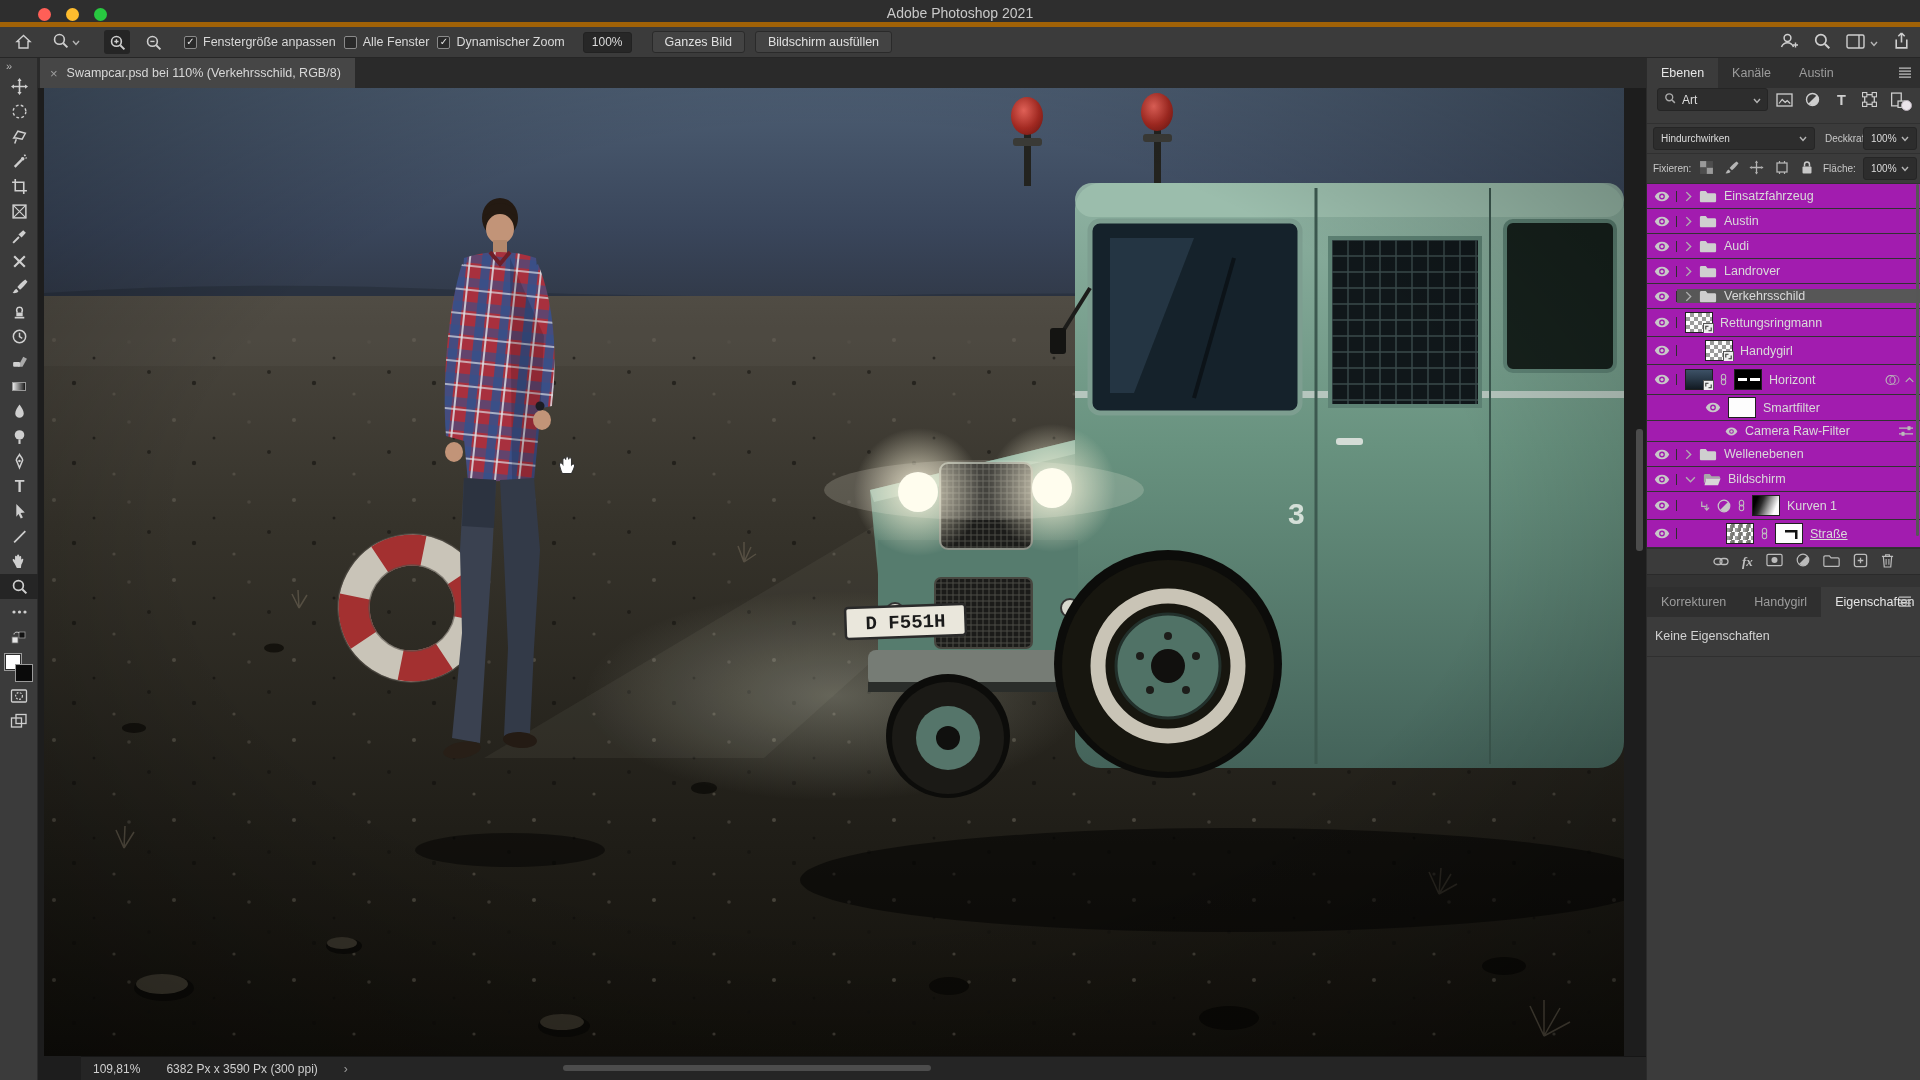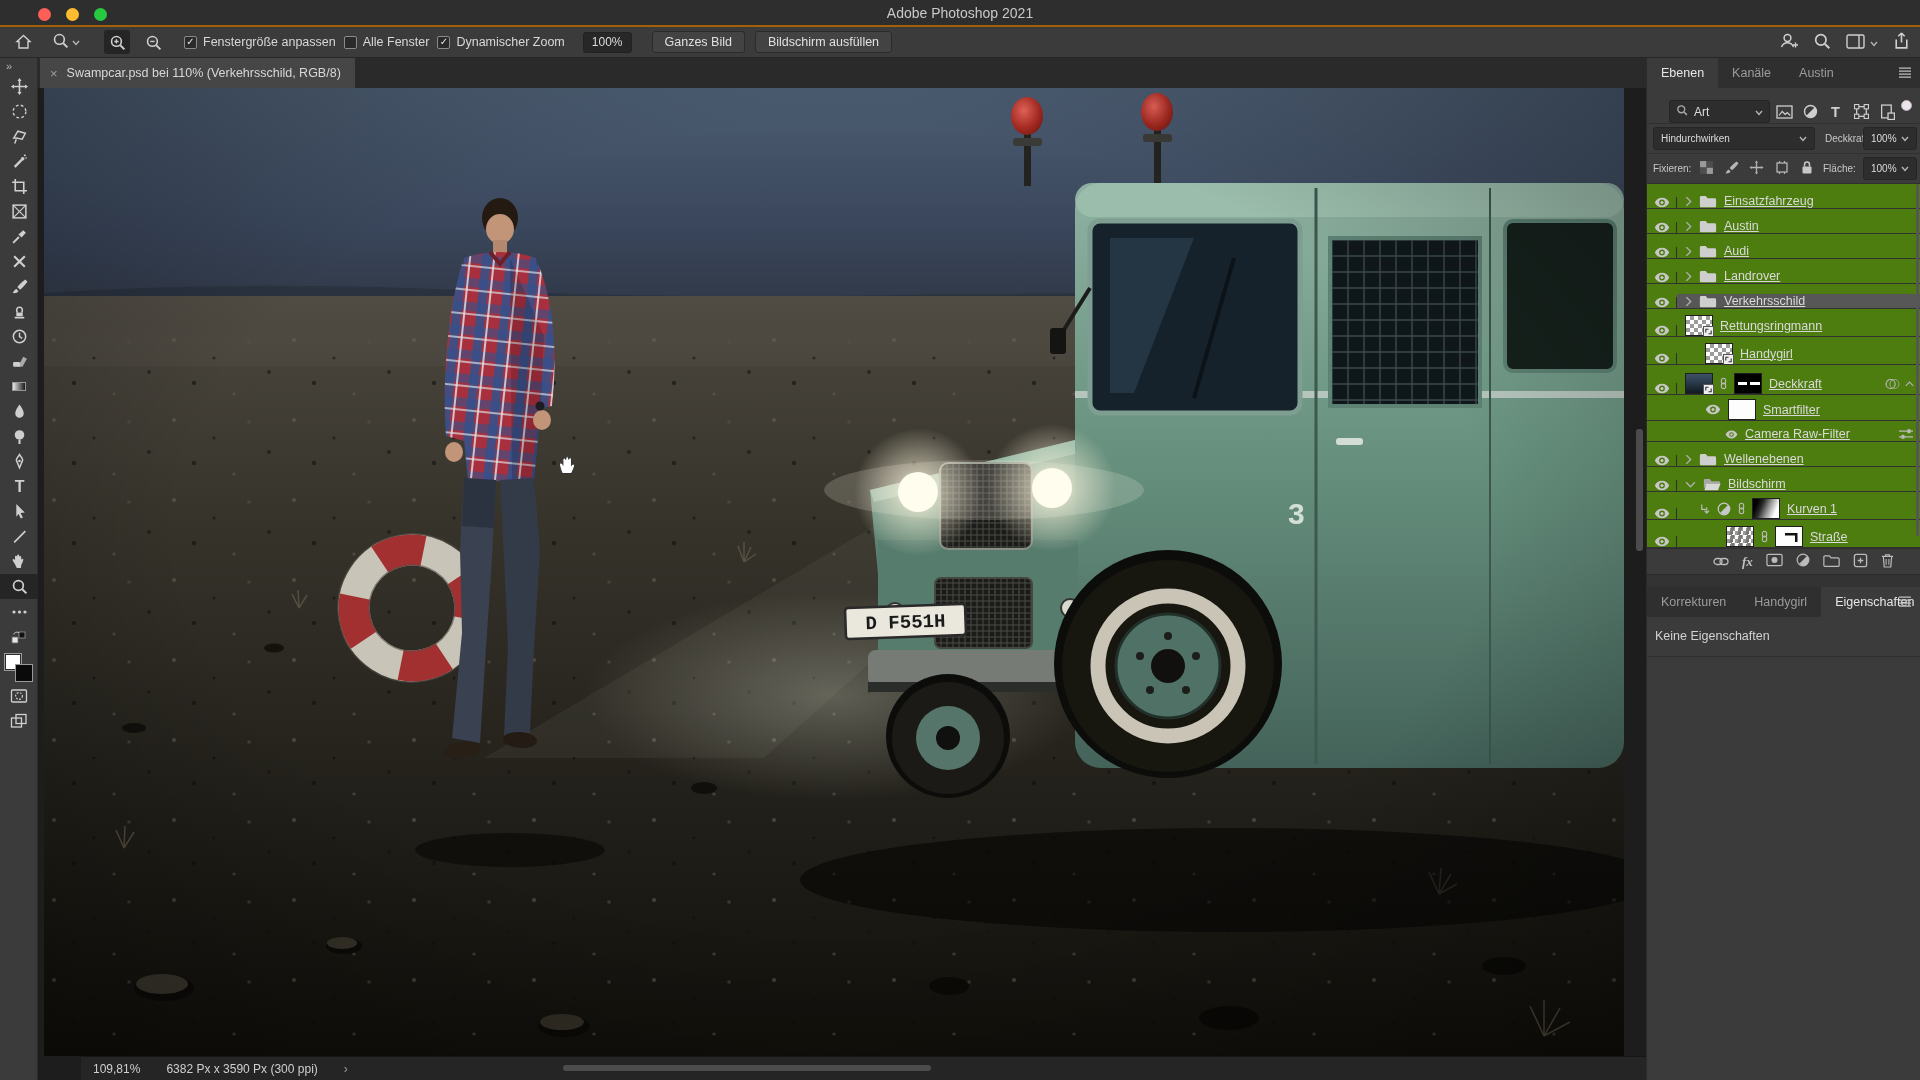--- a/index.html
+++ b/index.html
@@ -5,21 +5,21 @@
   * { margin:0; padding:0; box-sizing:border-box; }
   html,body { background:#1e1e1e; }
   #app {
     position:relative; width:1920px; height:1080px; overflow:hidden;
     font-family:"Liberation Sans", sans-serif; color:#d6d6d6; font-size:12px;
     background:#1e1e1e; user-select:none;
   }
   .abs { position:absolute; }
 
   
-  #titlebar { left:0; top:0; width:1920px; height:27px; background:#2e2e2e; border-bottom:2px solid #a16207; }
+  #titlebar { left:0; top:0; width:1920px; height:27px; background:#2e2e2e; border-bottom:5px solid #a16207; }
   .tl { position:absolute; top:8px; width:13px; height:13px; border-radius:50%; }
   #titlebar .title { position:absolute; left:0; right:0; top:5px; text-align:center; font-size:14px; color:#c9c9c9; }
 
   
   #optionsbar { left:0; top:27px; width:1920px; height:31px; background:#3b3b3b; border-bottom:1px solid #262626;
     display:flex; align-items:center; gap:10px; padding:0 10px; }
   .obtn { display:flex; align-items:center; justify-content:center; width:26px; height:24px; border-radius:3px; }
   .obtn.active { background:#252525; }
   .chk { display:flex; align-items:center; gap:6px; margin-left:8px; cursor:default; }
   .chk .box { width:13px; height:13px; background:#2a2a2a; border:1px solid #8a8a8a; border-radius:2px;
@@ -59,37 +59,37 @@
   #hthumb { position:absolute; left:525px; bottom:9px; width:368px; height:6px; background:#4c4c4c; border-radius:3px; }
   #vthumb { position:absolute; left:1598px; top:341px; width:7px; height:122px; background:#4c4c4c; border-radius:3px; }
 
   
   #rightpanel { left:1646px; top:58px; width:274px; height:1022px; background:#3b3b3b; border-left:1px solid #2b2b2b; }
   .ptabs { position:relative; height:30px; background:#2f2f2f; display:flex; align-items:stretch; }
   .ptab { padding:0 14px; display:flex; align-items:center; font-size:12.5px; color:#9c9c9c; }
   .ptab.active { background:#3b3b3b; color:#e6e6e6; }
   .pmenu { position:absolute; right:8px; top:9px; }
 
-  #filter-row { position:relative; height:36px; display:flex; align-items:flex-end; padding:0 22px; gap:4px; border-bottom:1px solid #303030; }
+  #filter-row { position:relative; height:36px; display:flex; align-items:flex-start; padding:0 10px; gap:4px; border-bottom:1px solid #303030; }
   #kind-box { width:114px; height:23px; background:#2d2d2d; border:1px solid #252525; border-radius:3px;
     display:flex; align-items:center; gap:6px; padding:0 6px; }
   #kind-box .v { flex:1; color:#dcdcdc; }
   .ficon { width:25px; height:23px; display:flex; align-items:center; justify-content:center; }
   #filter-toggle { position:absolute; right:8px; top:12px; width:11px; height:11px; border-radius:50%; background:#ece5ec; border:1px solid #b9b0b9; }
 
   .ctl-row { position:relative; height:30px; display:flex; align-items:center; padding:0 6px; border-bottom:1px solid #303030; font-size:10px; }
   .sel { background:#2d2d2d; border:1px solid #252525; border-radius:3px; height:23px; display:flex; align-items:center; padding:0 7px; color:#dcdcdc; }
   .sel .chev { margin-left:auto; }
   #blend-sel { width:162px; }
   .ctl-lab { color:#c8c8c8; }
   .val-box { position:absolute; width:54px; }
   #lock-icons { display:flex; gap:10px; margin-left:8px; align-items:center; }
 
   #layers-list { position:relative; }
-  .layer-row { position:relative; display:flex; align-items:flex-end; border-bottom:1px solid #323232; background:#4d7c0f;text-decoration:underline; }
+  .layer-row { position:relative; display:flex; align-items:center; border-bottom:1px solid #323232; background:#a21caf; }
   .layer-row.selected .row-body { background:#575757; }
   .eye-col { width:30px; display:flex; align-items:center; justify-content:center; border-right:1px solid #2e2e2e; flex:none; }
   .row-body { position:relative; flex:1; display:flex; align-items:center; gap:7px; padding-left:8px; overflow:hidden; }
   .lname { color:#dadada; font-size:12.5px; white-space:nowrap; }
   .lname.mask-sel { text-decoration:underline; }
   .rclust { position:absolute; right:6px; display:flex; align-items:center; gap:4px; }
   .thumbwrap { position:relative; flex:none; }
   .thumb { width:28px; height:21px; border:1px solid #1f1f1f; display:block; }
   .t-checker, .t-road { background:
       linear-gradient(45deg,#9b9b9b 25%,transparent 25%,transparent 75%,#9b9b9b 75%),
@@ -813,21 +813,21 @@
                   <path d="M2 6V2.5h3M8 4v3.5H5" stroke="#333" stroke-width="1.2" fill="none"></path>
                 </svg></span>
             </span>
             <span style="line-height: 0;"><svg width="7" height="13" viewBox="0 0 8 14">
                 <rect x="1.5" y="1" width="5" height="6.5" rx="2.5" fill="none" stroke="#c0c0c0" stroke-width="1.2"></rect>
                 <rect x="1.5" y="6.5" width="5" height="6.5" rx="2.5" fill="none" stroke="#c0c0c0" stroke-width="1.2"></rect>
               </svg></span>
             <span class="thumbwrap">
               <span class="thumb t-maskdark"></span>
             </span>
-            <span class="lname">Deckkraft</span>
+            <span class="lname">Horizont</span>
             <span class="rclust">
               <span style="line-height: 0;"><svg width="17" height="12" viewBox="0 0 18 12">
                   <circle cx="7" cy="6" r="4.8" fill="none" stroke="#bbb" stroke-width="1.2"></circle>
                   <circle cx="11" cy="6" r="4.8" fill="none" stroke="#bbb" stroke-width="1.2" opacity=".65"></circle>
                 </svg></span>
               <span style="line-height: 0;"><svg width="9" height="6" viewBox="0 0 12 8">
                   <path d="M1 6.5l5-5 5 5" stroke="#b0b0b0" stroke-width="1.6" fill="none"></path>
                 </svg></span>
             </span>
           </div>

